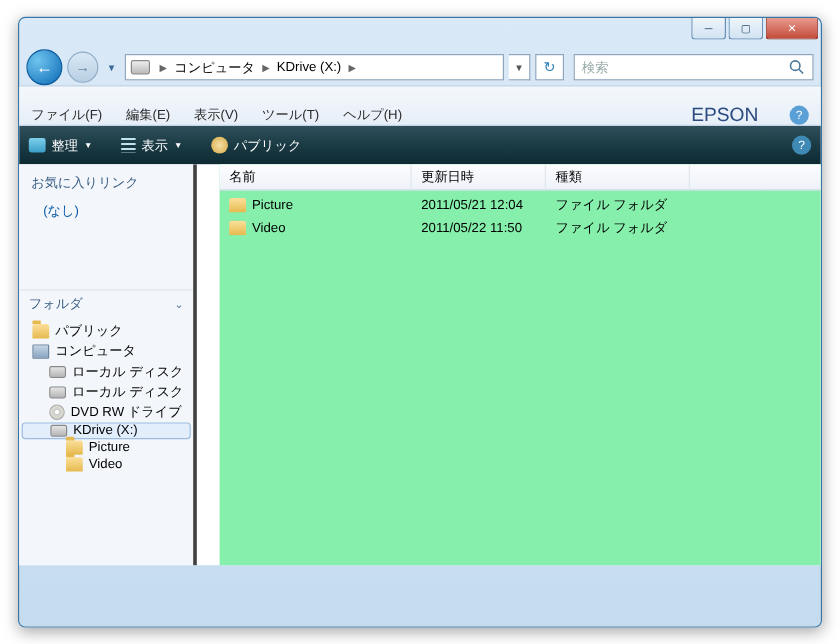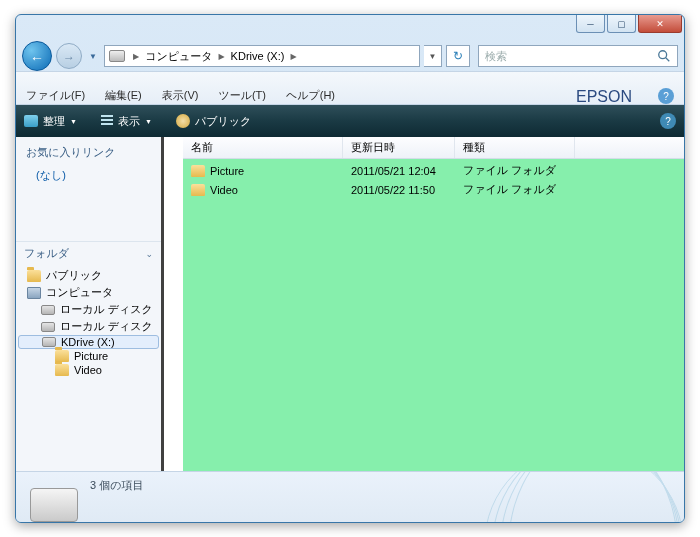--- a/index.html
+++ b/index.html
@@ -163,20 +163,25 @@
           <div class="tree-item">
             <span class="indent" style="width: 14px;"></span>
             <span class="ico-drive"></span>
             <span>ローカル ディスク</span>
           </div>
           <div class="tree-item">
             <span class="indent" style="width: 14px;"></span>
             <span class="ico-drive"></span>
             <span>ローカル ディスク</span>
           </div>
+          <div class="tree-item">
+            <span class="indent" style="width: 14px;"></span>
+            <span class="ico-dvd"></span>
+            <span>DVD RW ドライブ</span>
+          </div>
           <div class="tree-item selected">
             <span class="indent" style="width: 14px;"></span>
             <span class="ico-drive"></span>
             <span>KDrive (X:)</span>
           </div>
           <div class="tree-item">
             <span class="indent" style="width: 28px;"></span>
             <span class="ico-folder"></span>
             <span>Picture</span>
           </div>
@@ -210,24 +215,14 @@
               <span>Video</span>
             </div>
             <div class="cell col-date">2011/05/22 11:50</div>
             <div class="cell col-type">ファイル フォルダ</div>
             <div class="cell col-size"></div>
           </div>
         </div>
     </div>
   </div>
 
-  <div class="statusbar">
-    <div class="big-drive"></div>
-    <div>3 個の項目</div>
-    <div class="swoosh">
-      <span style="width:200px;height:200px;left:0;top:0;"></span>
-      <span style="width:190px;height:210px;left:8px;top:-4px;"></span>
-      <span style="width:180px;height:220px;left:16px;top:-8px;"></span>
-      <span style="width:170px;height:230px;left:24px;top:-12px;"></span>
-    </div>
-  </div>
 
 </div>
 
 </body></html>

